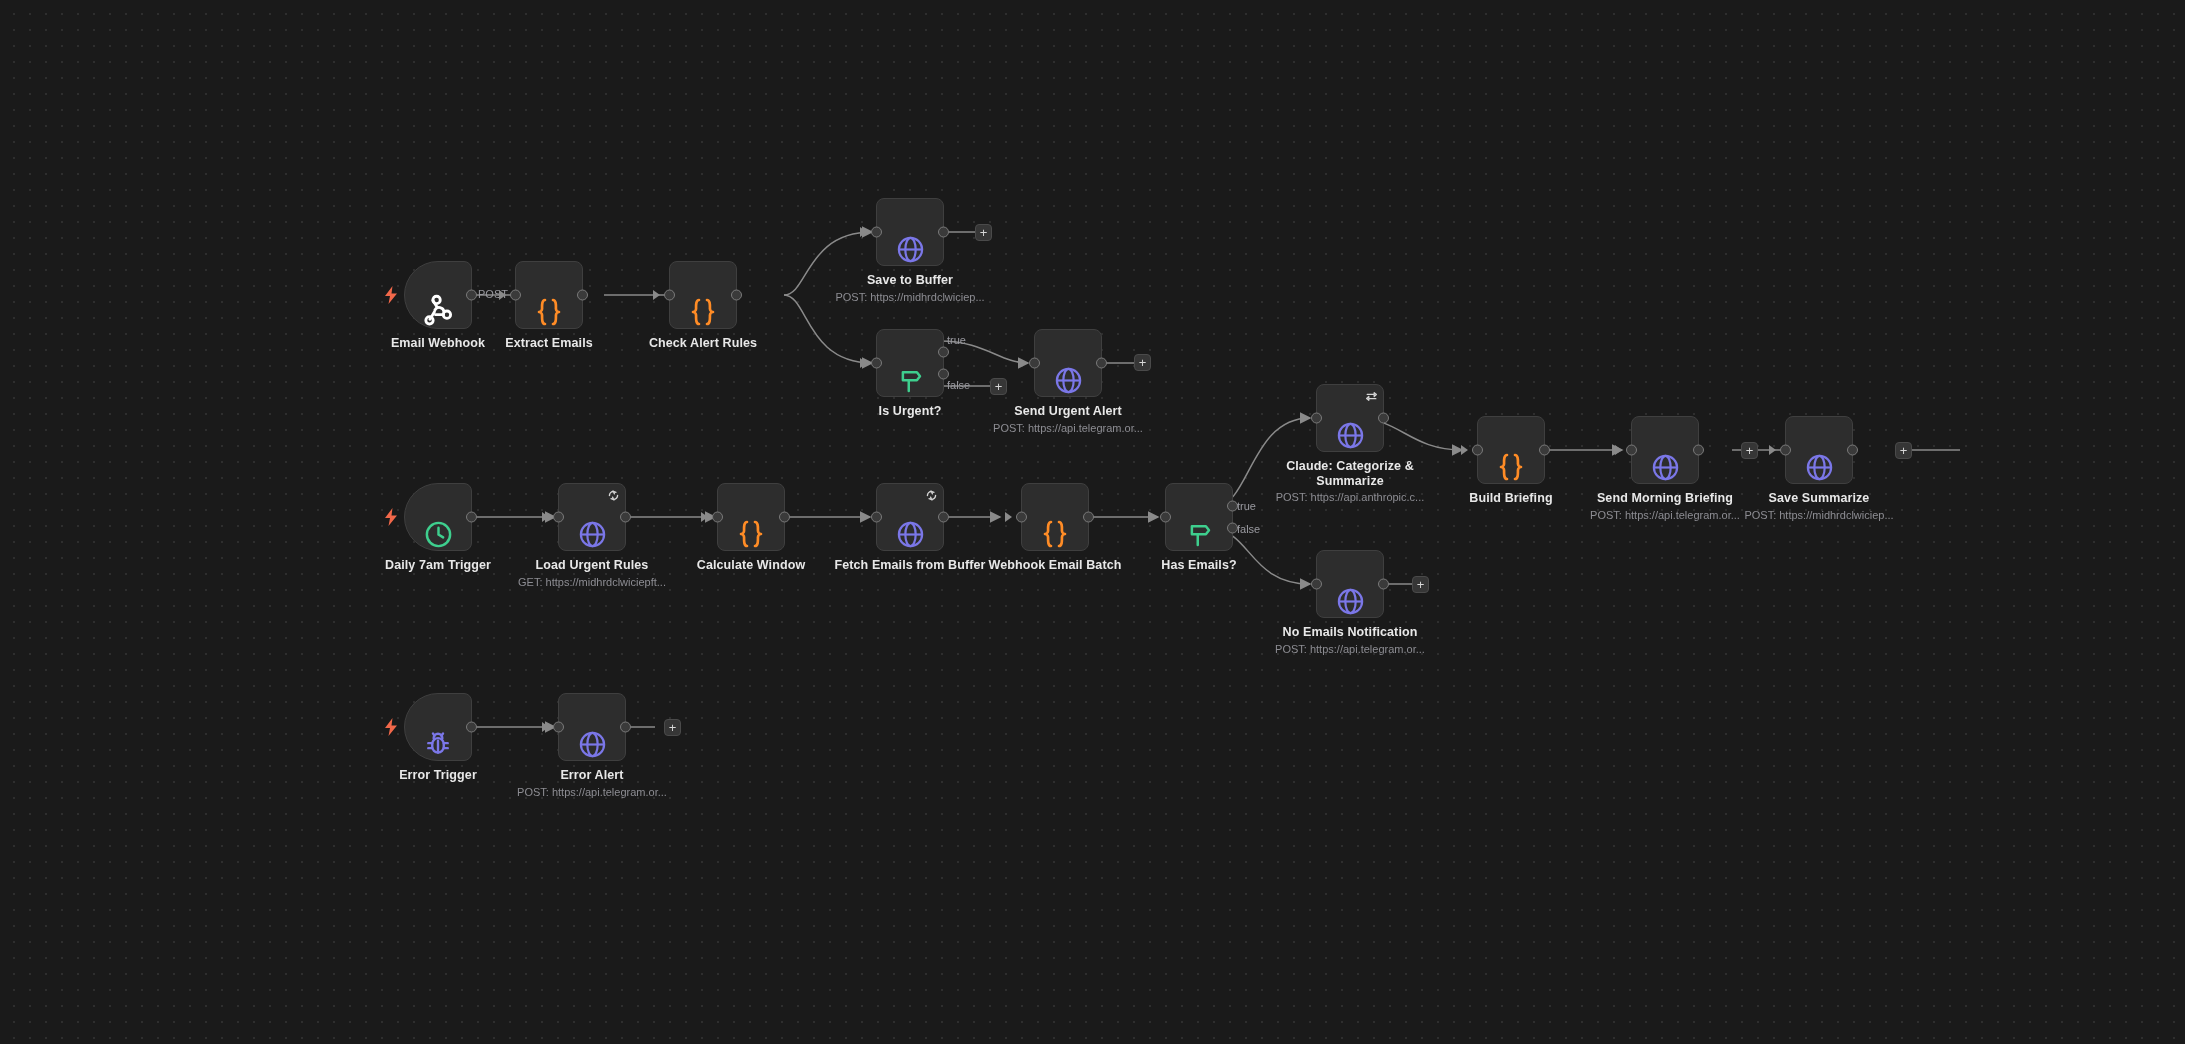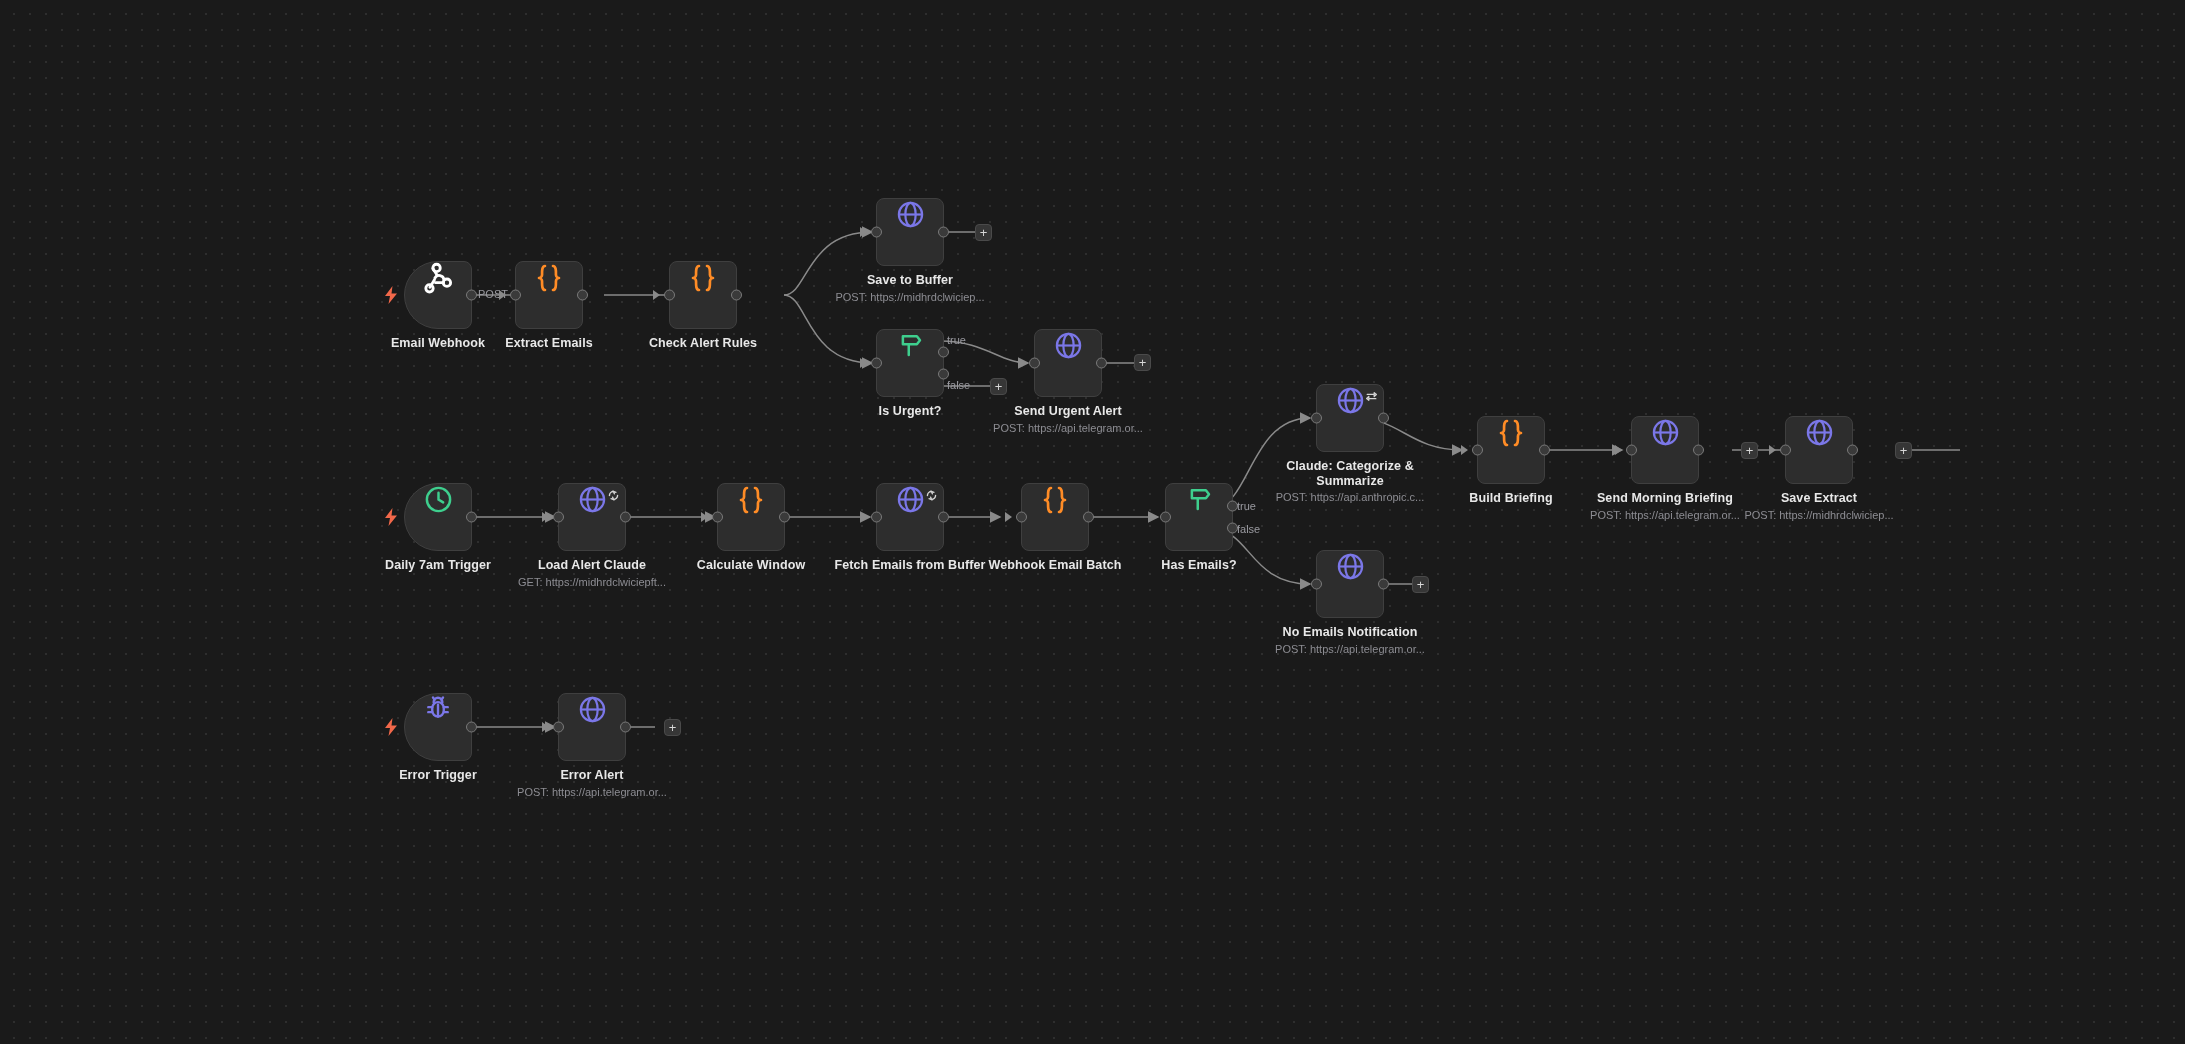--- a/index.html
+++ b/index.html
@@ -19,21 +19,21 @@
   }
   #edges { position: absolute; inset: 0; width: 2185px; height: 1044px; pointer-events: none; }
 
   
   .node {
     position: absolute;
     width: 68px; height: 68px;
     background: #2d2d2d;
     border: 1px solid #3f3f3f;
     border-radius: 8px;
-    display: flex; align-items: flex-start; justify-content: center;
+    display: flex; align-items: flex-end; justify-content: center;
   }
   .node.trigger {
     border-radius: 34px 8px 8px 34px;
     background: #2d2d2d;
   }
   .node-icon { display: flex; align-items: center; justify-content: center; }
   .node-icon svg { display: block; }
 
   
   .port {
@@ -288,21 +288,21 @@
       <svg width="13" height="13" viewBox="0 0 24 24" fill="none" stroke="#d4d4d4" stroke-width="2.6" stroke-linecap="round">
         <path d="M4.5 12 A7.5 7.5 0 0 1 12 4.5"></path>
         <path d="M19.5 12 A7.5 7.5 0 0 1 12 19.5"></path>
         <path d="M16.5 6.2 L12 4.5 L13.6 9"></path>
         <path d="M7.5 17.8 L12 19.5 L10.4 15"></path>
       </svg>
     </span>
     <span class="arrow-in"></span>
     <span class="port in"></span>
     <span class="port out"></span>
-    <span class="node-label">Load Alert Claude</span>
+    <span class="node-label">Load Urgent Rules</span>
     <span class="node-sub" style="top:92px;">GET: https://midhrdclwiciepft...</span>
   </div>
 
   <div class="node" style="left:717px; top:483px;">
     <span class="node-icon">
       <svg width="32" height="32" viewBox="0 0 24 24" fill="none" stroke="#ff8c26" stroke-width="2" stroke-linecap="round" stroke-linejoin="round">
         <path d="M9 3 C6.5 3 6.8 7.5 6.8 9.5 C6.8 11 5.5 12 4.5 12 C5.5 12 6.8 13 6.8 14.5 C6.8 16.5 6.5 21 9 21"></path>
         <path d="M15 3 C17.5 3 17.2 7.5 17.2 9.5 C17.2 11 18.5 12 19.5 12 C18.5 12 17.2 13 17.2 14.5 C17.2 16.5 17.5 21 15 21"></path>
       </svg>
     </span>
@@ -433,21 +433,21 @@
     <span class="node-icon">
       <svg width="31" height="31" viewBox="0 0 24 24" fill="none" stroke="#7b77e8" stroke-width="1.7">
         <circle cx="12" cy="12" r="9"></circle>
         <ellipse cx="12" cy="12" rx="4" ry="9"></ellipse>
         <path d="M3 12h18"></path>
       </svg>
     </span>
     <span class="arrow-in"></span>
     <span class="port in"></span>
     <span class="port out"></span>
-    <span class="node-label">Save Extract</span>
+    <span class="node-label">Save Summarize</span>
     <span class="node-sub" style="top:92px;">POST: https://midhrdclwiciep...</span>
   </div>
   <div class="plus-btn" style="left:1895px; top:442px;">+</div>
 
   <div class="bolt" style="left:383px; top:717px;">
     <svg width="14" height="18" viewBox="0 0 14 18">
         <path d="M8.5 0 L1 10 H6 L4.5 18 L13 7.5 H7.5 Z" fill="#f2684a"></path>
       </svg>
   </div>
   <div class="node trigger" style="left:404px; top:693px;">

